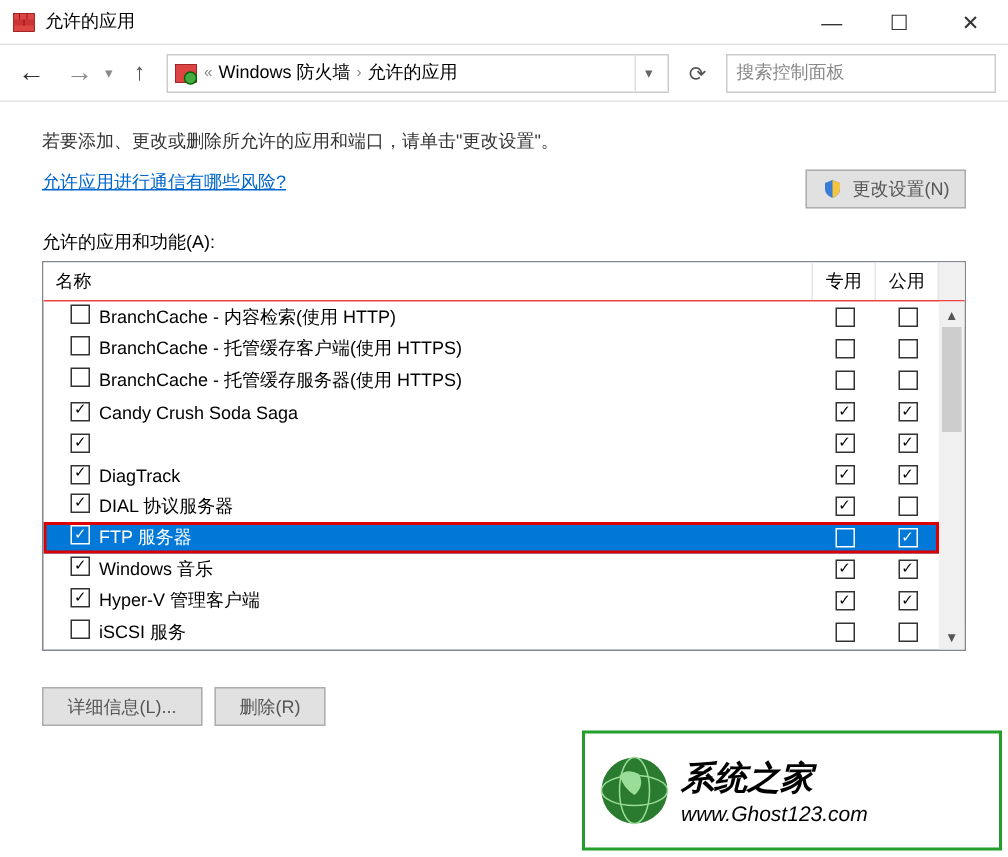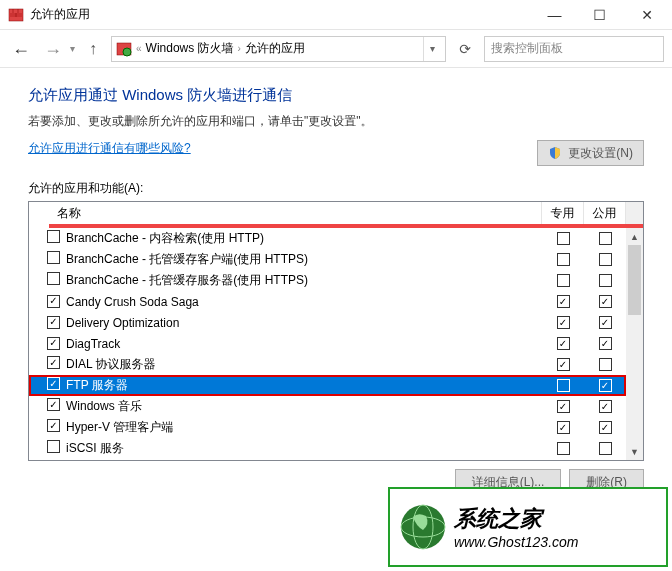--- a/index.html
+++ b/index.html
@@ -23,38 +23,38 @@
 .searchbox { width: 180px; height: 26px; border: 1px solid #ccc; padding: 0 6px; font-size: 12px; color: #888; display: flex; align-items: center; }
 .content { padding: 18px 28px 0 28px; }
 .h1 { color: #003399; font-size: 15px; margin-bottom: 8px; }
 .sub { font-size: 12px; color: #333; margin-bottom: 10px; }
 .link { color: #0066cc; font-size: 12px; }
 .toprow { display: flex; justify-content: space-between; align-items: flex-start; margin-bottom: 14px; }
 .shield-btn { height: 26px; border: 1px solid #adadad; background: #e1e1e1; padding: 0 10px; font-size: 12px; display: flex; align-items: center; gap: 6px; color: #555; }
 .shield-icon { width: 14px; height: 14px; }
 .listlabel { font-size: 12px; margin-bottom: 4px; }
 .listbox { border: 1px solid #828790; height: 260px; display: flex; flex-direction: column; }
-.listhead { display: flex; height: 26px; border-bottom: 4px solid #ef4444; font-size: 12px; align-items: center; background: #fff; margin-left: 20px; }
+.listhead { display: flex; height: 26px; border-bottom: 1px solid #ef4444; font-size: 12px; align-items: center; background: #fff; }
 .col-name { flex: 1; padding-left: 8px; border-right: 1px solid #e5e5e5; height: 100%; display: flex; align-items: center; }
 .col-priv, .col-pub { width: 42px; text-align: center; border-right: 1px solid #e5e5e5; height: 100%; display: flex; align-items: center; justify-content: center; }
 .col-scroll { width: 17px; background: #f0f0f0; height: 100%; }
 .listbody { flex: 1; overflow: hidden; position: relative; }
 .rows { position: absolute; inset: 0 17px 0 0; }
 .row { display: flex; height: 21px; align-items: center; font-size: 12px; padding-left: 6px; }
 .row.selected { background: #0078d7; color: #fff; }
 .row.highlighted { outline: 2px solid #d00; outline-offset: -2px; }
 .cell-name { flex: 1; display: flex; align-items: flex-start; gap: 6px; padding-left: 12px; }
 .cell-priv, .cell-pub { width: 42px; display: flex; align-items: center; justify-content: center; }
 .cbx { width: 13px; height: 13px; border: 1px solid #333; background: #fff; display: flex; align-items: center; justify-content: center; font-size: 10px; color: #000; line-height: 1; }
 .row.selected .cbx { border-color: #fff; background: #0078d7; color: #fff; }
 .scrollbar { position: absolute; right: 0; top: 0; bottom: 0; width: 17px; background: #f0f0f0; display: flex; flex-direction: column; }
 .scrollbtn { height: 17px; background: #f0f0f0; display: flex; align-items: center; justify-content: center; font-size: 9px; color: #555; }
 .scrolltrack { flex: 1; position: relative; }
 .scrollthumb { position: absolute; left: 2px; right: 2px; top: 0; height: 70px; background: #cdcdcd; }
-.btnrow { display: flex; justify-content: flex-end; gap: 8px; margin-top: 8px; }
+.btnrow { display: flex; gap: 8px; margin-top: 24px; }
 .btn { height: 26px; border: 1px solid #adadad; background: #e1e1e1; padding: 0 16px; font-size: 12px; display: flex; align-items: center; color: #555; }
 .watermark { position: absolute; right: 4px; bottom: 4px; width: 280px; height: 80px; border: 2px solid #22a02a; background: #fff; display: flex; align-items: center; padding: 4px 8px; gap: 6px; }
 .wm-globe { width: 50px; height: 50px; }
 .wm-text { display: flex; flex-direction: column; }
 .wm-cn { font-size: 22px; font-weight: bold; font-style: italic; color: #000; }
 .wm-url { font-size: 14px; font-style: italic; color: #000; }
 </style>
 </head>
 <body>
 
@@ -89,21 +89,20 @@
     <span class="sep">›</span>
     <span>允许的应用</span>
     <div style="flex:1"></div>
     <div class="bc-drop">▾</div>
   </div>
   <div class="refresh">⟳</div>
   <div class="searchbox">搜索控制面板</div>
 </div>
 
 <div class="content">
-  <div class="h1">允许应用通过 Windows 防火墙进行通信</div>
   <div class="sub">若要添加、更改或删除所允许的应用和端口，请单击"更改设置"。</div>
   <div class="toprow">
     <a class="link" href="#">允许应用进行通信有哪些风险?</a>
     <div class="shield-btn">
       <svg class="shield-icon" viewBox="0 0 14 14">
           <path d="M7 1 L12 3 L12 7 Q12 11 7 13 Q2 11 2 7 L2 3 Z" fill="#3a7bd5"></path>
           <path d="M7 1 L12 3 L12 7 Q12 11 7 13 Z" fill="#f5c542"></path>
         </svg>
       <span>更改设置(N)</span>
     </div>
@@ -163,21 +162,20 @@
             <div class="cell-priv">
               <span class="cbx">✓</span>
             </div>
             <div class="cell-pub">
               <span class="cbx">✓</span>
             </div>
           </div>
           <div class="row">
             <div class="cell-name">
               <span class="cbx">✓</span>
-              <span>Delivery Optimization</span>
             </div>
             <div class="cell-priv">
               <span class="cbx">✓</span>
             </div>
             <div class="cell-pub">
               <span class="cbx">✓</span>
             </div>
           </div>
           <div class="row">
             <div class="cell-name">

